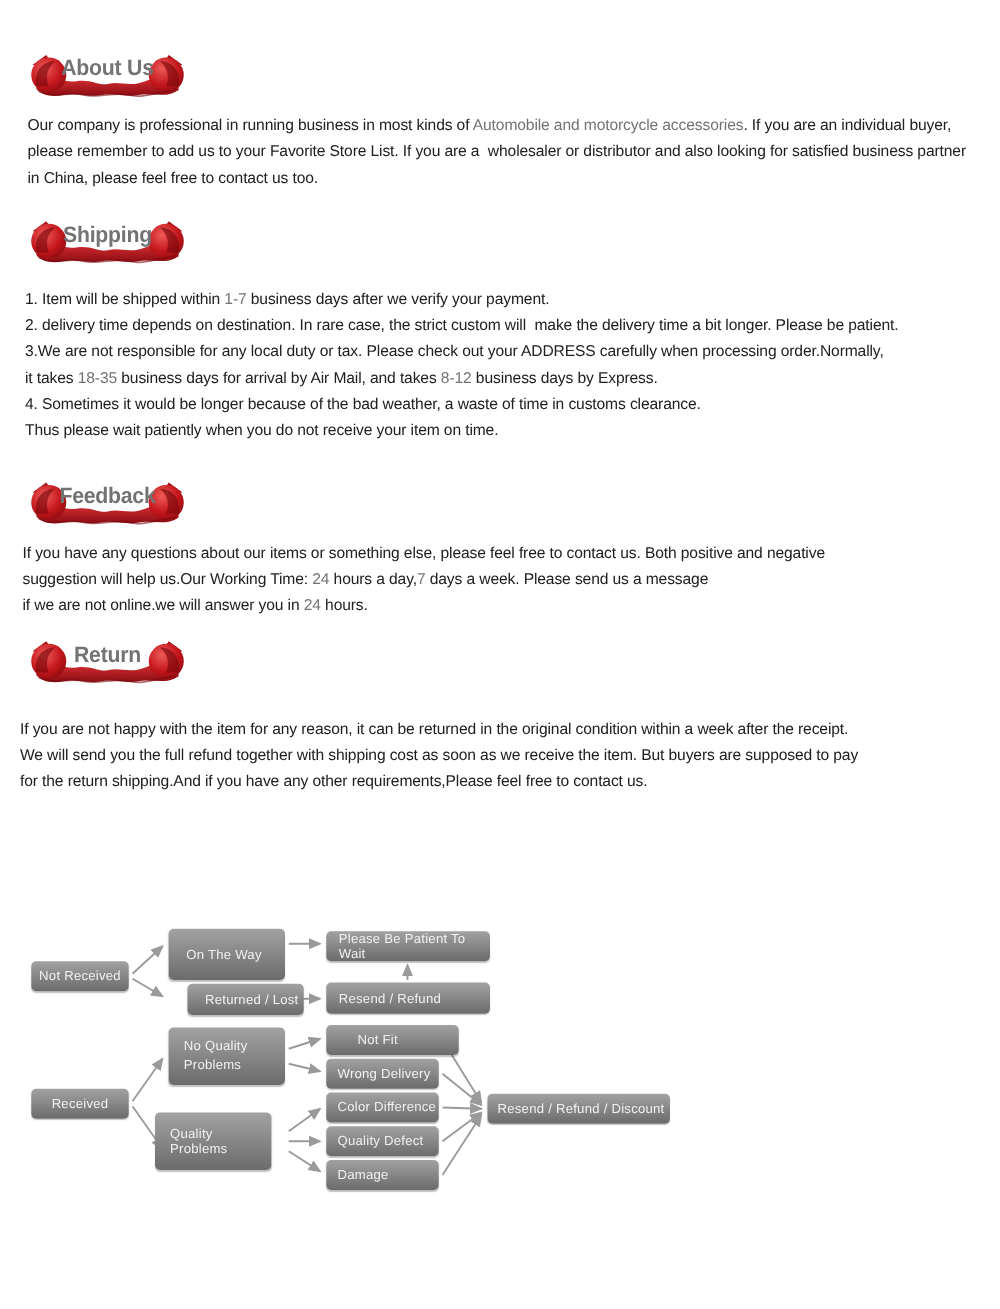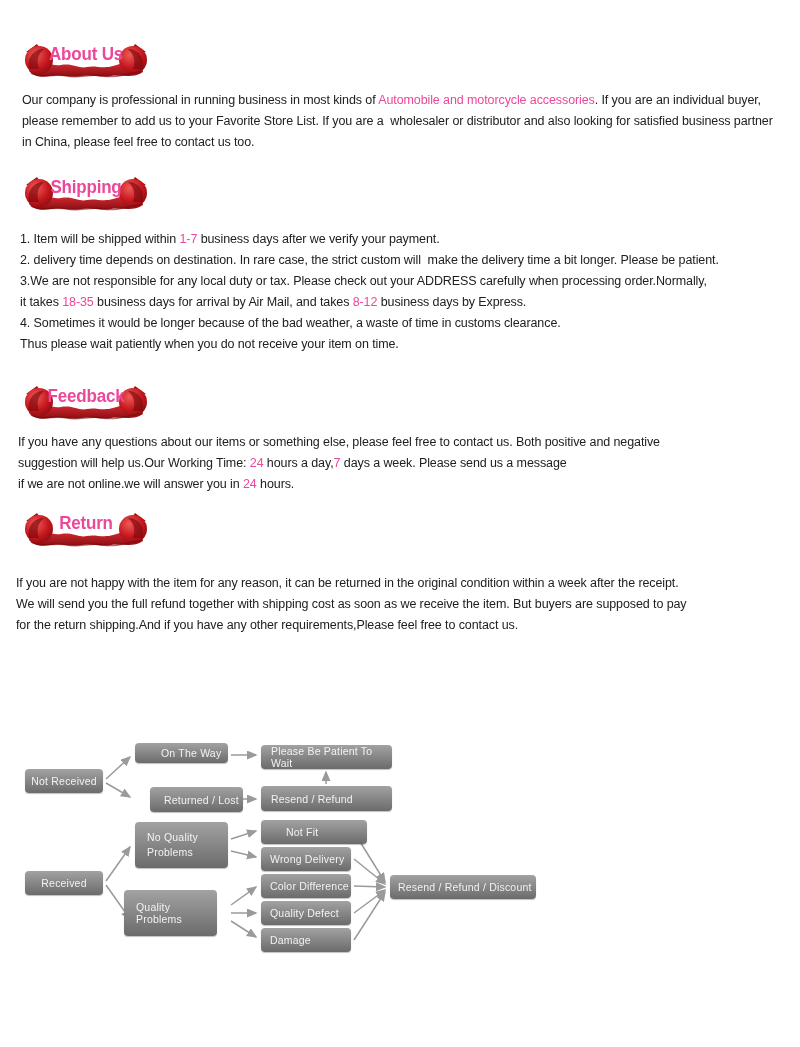--- a/index.html
+++ b/index.html
@@ -3,46 +3,46 @@
 <meta charset="utf-8">
 <style>
   html,body{margin:0;padding:0;background:#ffffff;}
   .page{position:relative;width:800px;height:1047px;background:#ffffff;overflow:hidden;
         font-family:"Liberation Sans","DejaVu Sans",sans-serif;color:#202020;}
 
   
   .ribbon{position:absolute;width:132px;height:36px;}
   .ribbon svg{position:absolute;left:0;top:0;width:100%;height:100%;}
   .ribbon-title{position:absolute;left:0;right:0;top:2px;text-align:center;
-                font-weight:bold;font-size:17px;letter-spacing:-0.2px;color:#ec4899;
+                font-weight:bold;font-size:17px;letter-spacing:-0.2px;color:#737373;
                 transform:scaleY(1.05);}
   .pos-banner-about   {left:20px;top:43px;}
   .pos-banner-shipping{left:20px;top:176px;}
   .pos-banner-feedback{left:20px;top:385px;}
   .pos-banner-return  {left:20px;top:512px;}
 
   
   .para{position:absolute;font-size:12.5px;letter-spacing:-0.1px;}
   .para .tline{white-space:pre;line-height:21px;height:21px;}
-  .para .red{color:#ec4899;}
+  .para .red{color:#737373;}
   .pos-para-about   {left:22px;top:90px;}
   .pos-para-shipping{left:20px;top:229px;}
   .pos-para-feedback{left:18px;top:432px;}
   .pos-para-return  {left:16px;top:573px;}
 
   
   .flow{position:absolute;left:20px;top:735px;width:545px;height:230px;}
   .flow svg.arrows{position:absolute;left:0;top:0;width:545px;height:230px;}
   .fbox{position:absolute;display:flex;align-items:center;box-sizing:border-box;
         background:linear-gradient(#a2a2a2,#6b6b6b);border-radius:4px;
         color:#f2f2f2;font-size:10.5px;letter-spacing:0.2px;
         box-shadow:0 1px 1px rgba(0,0,0,0.25);padding-left:10px;}
   .fbox.center{justify-content:center;padding-left:0;}
   .b-not-received {left:5px;  top:34px; width:78px; height:24px;}
-  .b-on-the-way   {left:115px;top:8px;  width:93px; height:20px;padding-left:26px;text-align:right;}
+  .b-on-the-way   {left:115px;top:8px;  width:93px; height:41px;padding-left:14px;text-align:right;}
   .b-returned-lost{left:130px;top:52px; width:93px; height:25px;padding-left:14px;}
   .b-be-patient   {left:241px;top:10px; width:131px;height:24px;}
   .b-resend-refund{left:241px;top:51px; width:131px;height:25px;}
   .b-received     {left:5px;  top:136px;width:78px; height:24px;}
   .b-no-quality   {left:115px;top:87px; width:93px; height:46px;padding-left:12px;line-height:15px;}
   .b-quality      {left:104px;top:155px;width:93px; height:46px;padding-left:12px;}
   .b-not-fit          {left:241px;top:85px; width:106px;height:24px;padding-left:25px;}
   .b-wrong-delivery   {left:241px;top:112px;width:90px;height:24px;padding-left:9px;}
   .b-color-difference {left:241px;top:139px;width:90px;height:24px;padding-left:9px;}
   .b-quality-defect   {left:241px;top:166px;width:90px;height:24px;padding-left:9px;}

